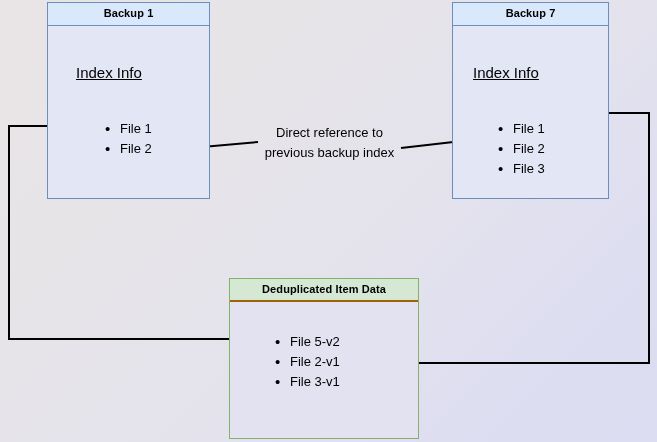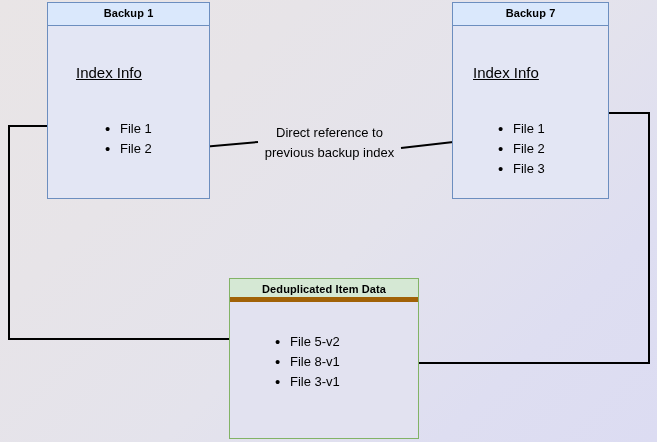--- a/index.html
+++ b/index.html
@@ -49,21 +49,21 @@
     font-weight: bold;
     color: #000000;
     letter-spacing: 0.1px;
   }
   .header-blue {
     background: #dae8fc;
     border-bottom: 1px solid #6c8ebf;
   }
   .header-green {
     background: #d5e8d4;
-    border-bottom: 5px solid #a16207;
+    border-bottom: 2px solid #a16207;
   }
   .box-body {
     position: relative;
     flex: 1;
   }
   .index-title {
     position: absolute;
     font-size: 15px;
     color: #000000;
     white-space: nowrap;
@@ -150,21 +150,21 @@
         <li>File 3</li>
       </ul>
     </div>
   </div>
 
   <div class="box box-green" style="left:229px; top:278px; width:190px; height:161px;">
     <div class="box-header header-green">Deduplicated Item Data</div>
     <div class="box-body">
       <ul class="file-list" style="left:45px; top:30px;">
         <li>File 5-v2</li>
-        <li>File 8-v1</li>
+        <li>File 2-v1</li>
         <li>File 3-v1</li>
       </ul>
     </div>
   </div>
 
   <div class="edge-label" style="left:247px; top:123px; width:165px;">Direct reference to
 previous backup index</div>
 
 </div>
 

